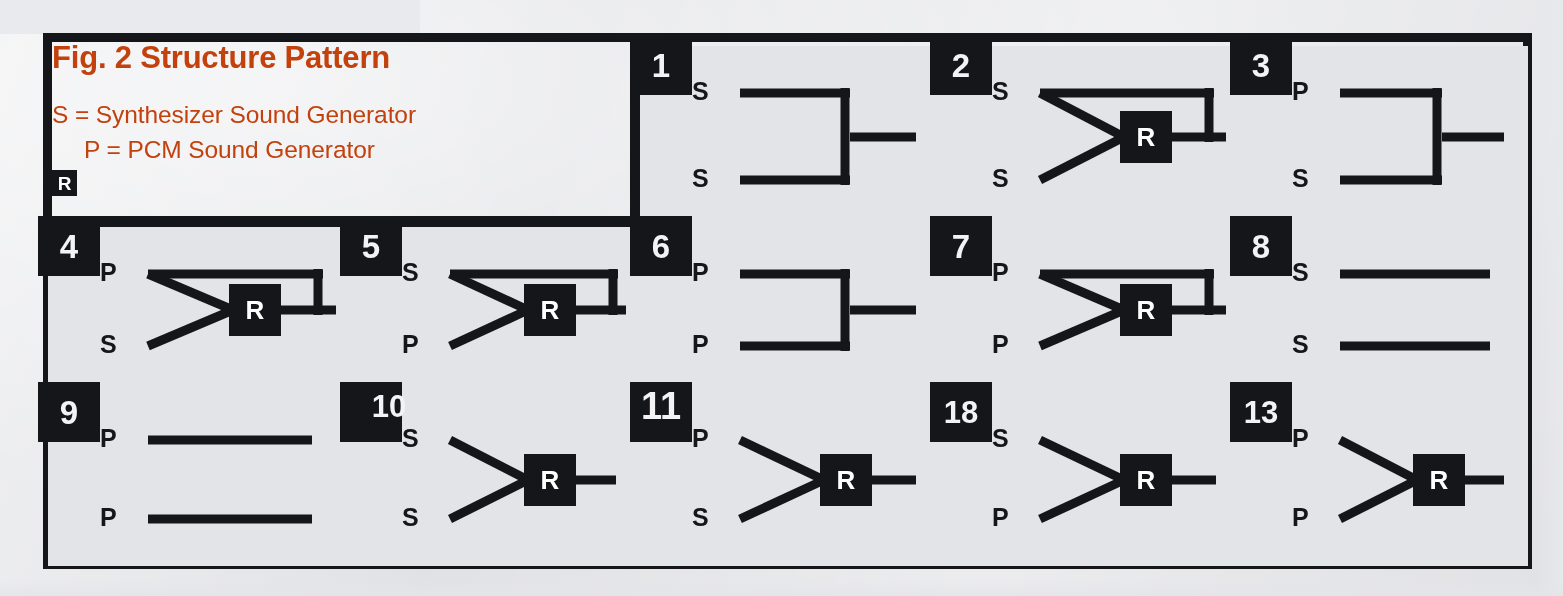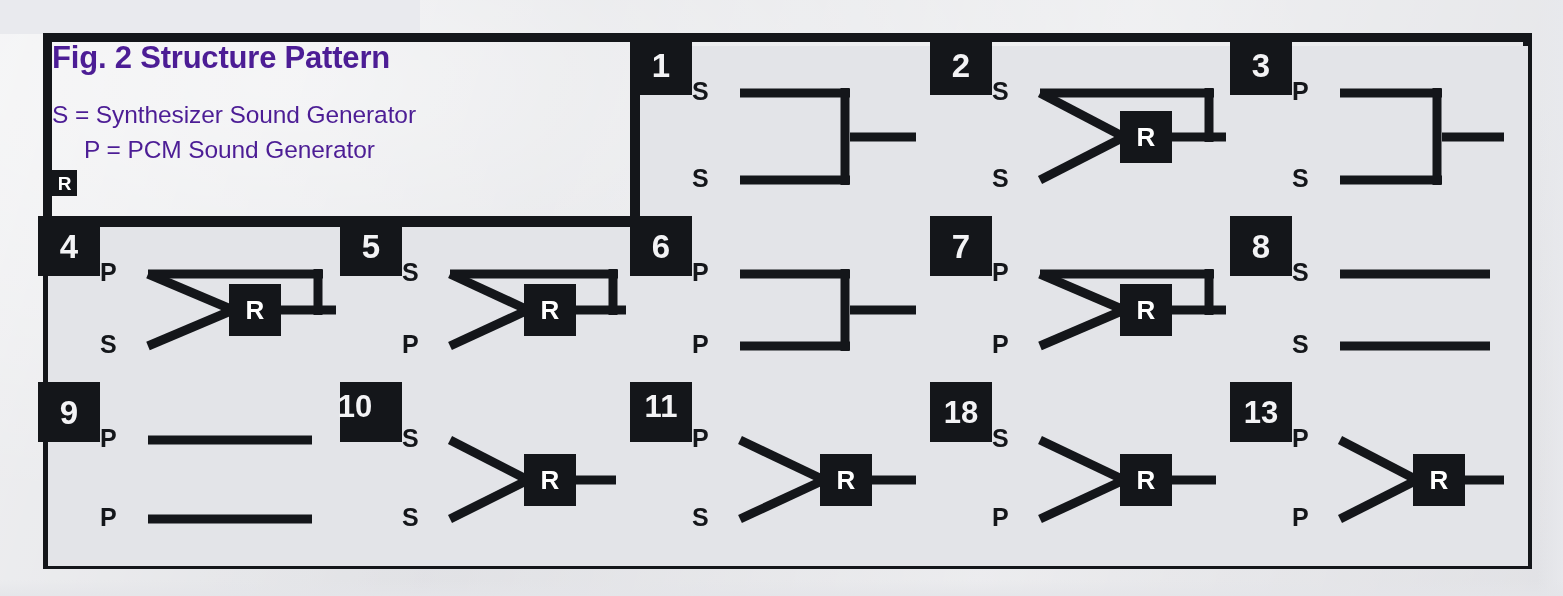--- a/index.html
+++ b/index.html
@@ -31,21 +31,21 @@
     position:absolute;left:0;bottom:0;width:1563px;height:16px;
     background:linear-gradient(180deg, rgba(215,216,220,0), rgba(228,229,233,.85));
   }
 
   #figure{
     position:absolute;left:0;top:0;width:1563px;height:596px;
   }
   svg#art{display:block;width:1563px;height:596px;}
 
   
-  .txt{position:absolute;color:#4c1d95;white-space:pre;}
+  .txt{position:absolute;color:#c2410c;white-space:pre;}
   #fig-title{
     left:52px;top:40px;
     font-size:31px;font-weight:bold;letter-spacing:-.2px;
   }
   .legend-line{
     font-size:24.5px;font-weight:500;letter-spacing:-.1px;text-align:center;
   }
   #lg0{left:52px;top:101px;}
   #lg1{left:52px;top:136px;margin-left:32px;}
   #lg2{left:84px;top:171px;}
@@ -242,25 +242,25 @@
       <div class="cellnum" style="left: 930px; top: 216px; width: 62px; height: 60px; font-size: 33px;">7</div>
       <div class="rlabel" style="left: 1120px; top: 284px; width: 52px; height: 52px;">R</div>
       <div class="port" style="left: 992px; top: 260px;">P</div>
       <div class="port" style="left: 992px; top: 332px;">P</div>
       <div class="cellnum" style="left: 1230px; top: 216px; width: 62px; height: 60px; font-size: 33px;">8</div>
       <div class="port" style="left: 1292px; top: 260px;">S</div>
       <div class="port" style="left: 1292px; top: 332px;">S</div>
       <div class="cellnum" style="left: 38px; top: 382px; width: 62px; height: 60px; font-size: 33px;">9</div>
       <div class="port" style="left: 100px; top: 426px;">P</div>
       <div class="port" style="left: 100px; top: 505px;">P</div>
-      <div class="cellnum" style="left: 324px; top: 382px; width: 62px; height: 49px; font-size: 31px;">10</div>
+      <div class="cellnum" style="left: 358px; top: 382px; width: 62px; height: 49px; font-size: 31px;">10</div>
       <div class="rlabel" style="left: 524px; top: 454px; width: 52px; height: 52px;">R</div>
       <div class="port" style="left: 402px; top: 426px;">S</div>
       <div class="port" style="left: 402px; top: 505px;">S</div>
-      <div class="cellnum" style="left: 630px; top: 382px; width: 62px; height: 48px; font-size: 31px;">11</div>
+      <div class="cellnum" style="left: 630px; top: 382px; width: 62px; height: 48px; font-size: 38px;">11</div>
       <div class="rlabel" style="left: 820px; top: 454px; width: 52px; height: 52px;">R</div>
       <div class="port" style="left: 692px; top: 426px;">P</div>
       <div class="port" style="left: 692px; top: 505px;">S</div>
       <div class="cellnum" style="left: 930px; top: 382px; width: 62px; height: 60px; font-size: 31px;">18</div>
       <div class="rlabel" style="left: 1120px; top: 454px; width: 52px; height: 52px;">R</div>
       <div class="port" style="left: 992px; top: 426px;">S</div>
       <div class="port" style="left: 992px; top: 505px;">P</div>
       <div class="cellnum" style="left: 1230px; top: 382px; width: 62px; height: 60px; font-size: 31px;">13</div>
       <div class="rlabel" style="left: 1413px; top: 454px; width: 52px; height: 52px;">R</div>
       <div class="port" style="left: 1292px; top: 426px;">P</div>

